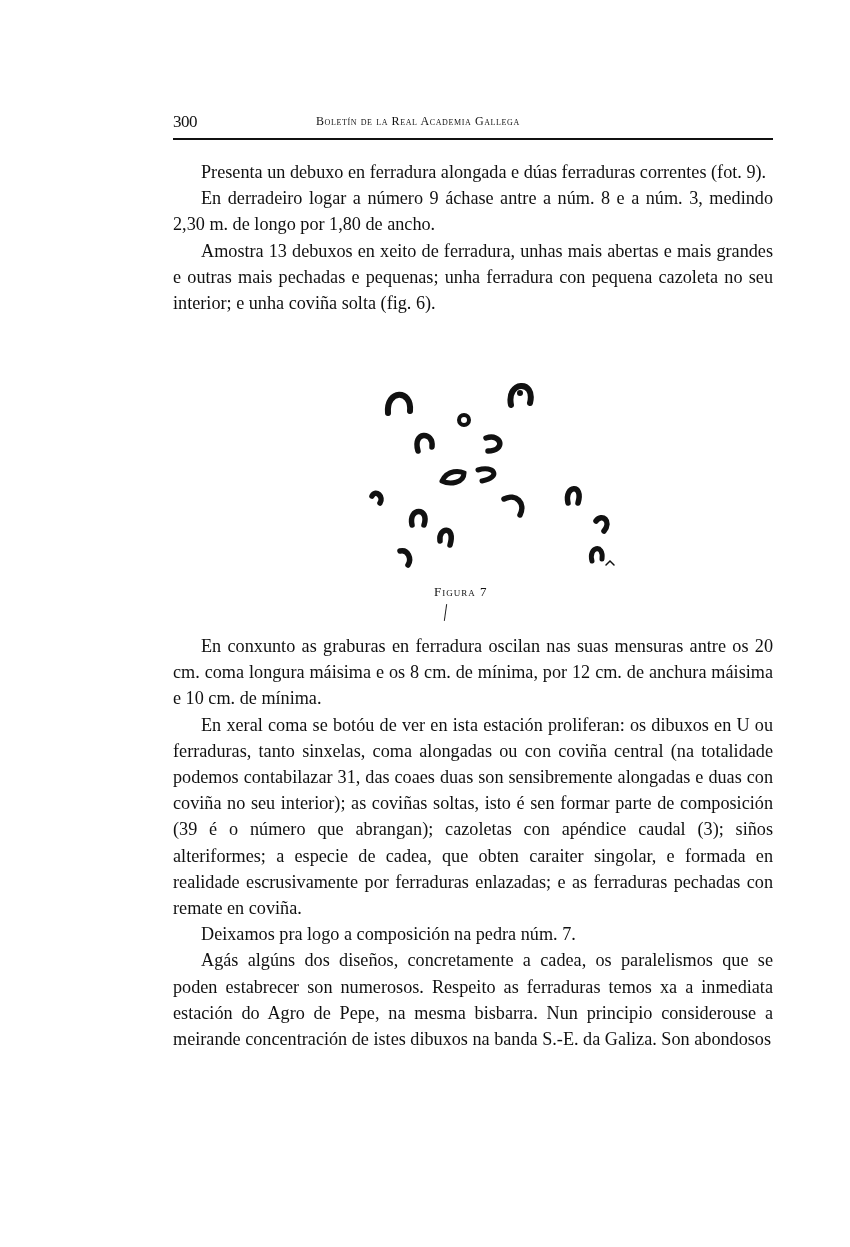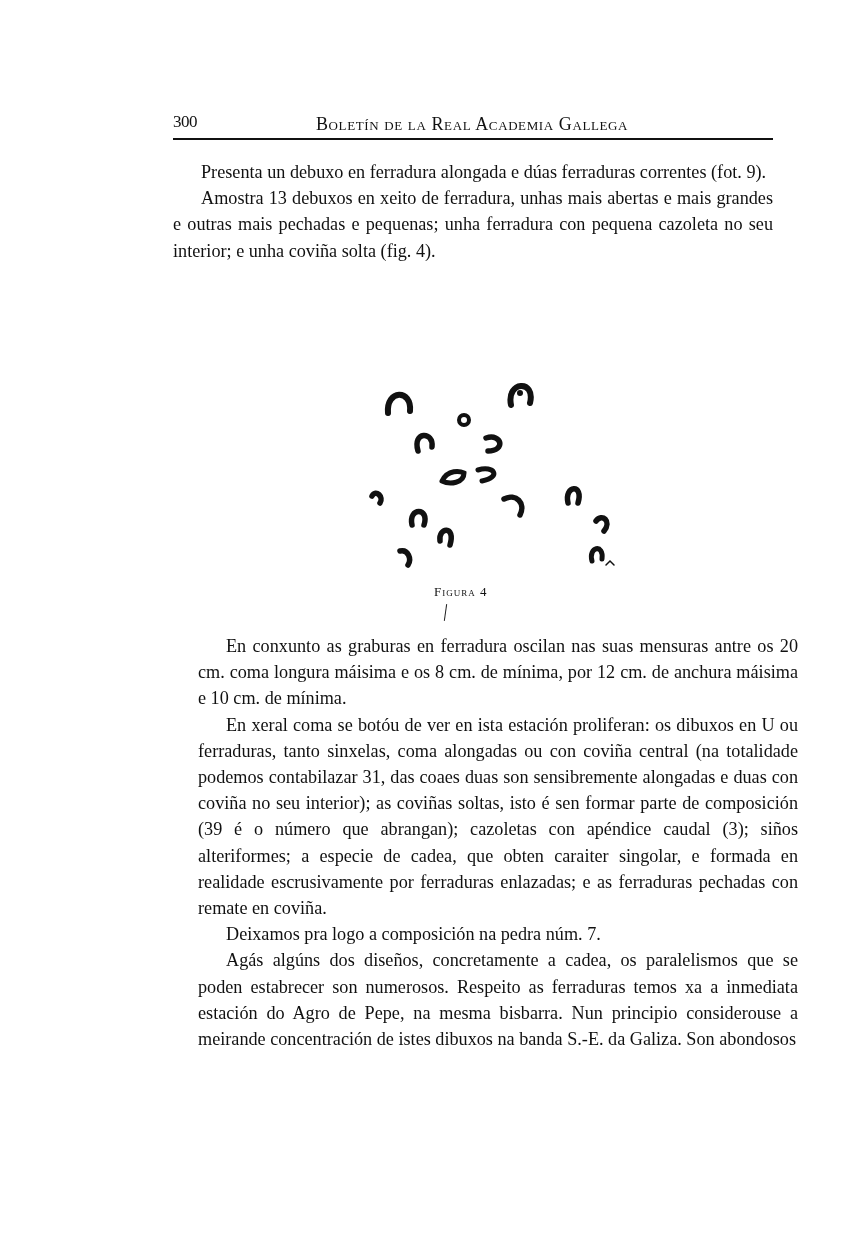--- a/index.html
+++ b/index.html
@@ -5,29 +5,29 @@
     html, body { margin: 0; padding: 0; background: #ffffff; }
     body { width: 850px; height: 1247px; position: relative; overflow: hidden;
            font-family: "Liberation Serif", "DejaVu Serif", serif; color: #111; }
     .page { position: absolute; left: 16px; top: 0; width: 850px; height: 1247px; }
     .binding { position: absolute; left: 841px; top: 0; width: 6px; height: 1247px;
                background: #111; }
     .binding-speck { position: absolute; left: 836px; top: 0; width: 3px; height: 1247px;
                      background: repeating-linear-gradient(180deg, #fff 0 6px, #555 6px 7px, #fff 7px 13px); opacity: .5; }
     .header { position: absolute; left: 157px; top: 110px; width: 600px; height: 26px; }
     .page-num { position: absolute; left: 0; top: 2px; font-size: 17px; letter-spacing: -0.5px; }
-    .running-title { position: absolute; left: 143px; top: 4px; font-size: 18px;
+    .running-title { position: absolute; left: 143px; top: 4px; font-size: 12px;
                      font-variant: small-caps; letter-spacing: 0.6px; }
     .header-rule { position: absolute; left: 0; top: 28px; width: 600px; height: 1.5px; background: #111; }
 
     .body-text { position: absolute; left: 157px; width: 600px; font-size: 18.2px;
                  line-height: 26.2px; text-align: justify; text-align-last: left; }
     .para { margin: 0; text-indent: 28px; }
     .block1 { top: 159px; }
-    .block2 { top: 633px; margin-left: 25px; }
+    .block2 { top: 633px; }
 
     .figure { position: absolute; left: 340px; top: 375px; width: 260px; height: 200px; }
     .figure svg { width: 260px; height: 200px; }
     .fig-caption { position: absolute; left: 418px; top: 584px; font-size: 13px;
                    font-variant: small-caps; letter-spacing: 1px; }
     .stray-mark { position: absolute; left: 429px; top: 604px; width: 1.2px; height: 17px;
                   background: #222; transform: rotate(8deg); }
   </style>
 </head>
 <body>
@@ -38,21 +38,22 @@
   <div class="binding"></div>
 
   <div class="header">
     <span class="page-num">300</span>
     <span class="running-title">Boletín de la Real Academia Gallega</span>
     <div class="header-rule"></div>
   </div>
 
   <div class="body-text block1">
     <p class="para">Presenta un debuxo en ferradura alongada e dúas ferraduras correntes (fot. 9).</p>
-    <p class="para">Amostra 13 debuxos en xeito de ferradura, unhas mais abertas e mais grandes e outras mais pechadas e pequenas; unha ferradura con pequena cazoleta no seu interior; e unha coviña solta (fig. 4).</p>
+    <p class="para">En derradeiro logar a número 9 áchase antre a núm. 8 e a núm. 3, medindo 2,30 m. de longo por 1,80 de ancho.</p>
+    <p class="para">Amostra 13 debuxos en xeito de ferradura, unhas mais abertas e mais grandes e outras mais pechadas e pequenas; unha ferradura con pequena cazoleta no seu interior; e unha coviña solta (fig. 6).</p>
   </div>
 
   <div class="figure">
     <svg viewBox="0 0 260 200">
       <g fill="none" stroke="#111" stroke-linecap="round">
 
         <path d="M32 38 C30 14, 56 14, 54 36" stroke-width="6"></path>
 
         <path d="M155 30 C150 6, 180 4, 174 28" stroke-width="6"></path>
         <circle cx="164" cy="18" r="3" fill="#111" stroke="none"></circle>
@@ -79,21 +80,21 @@
         <path d="M84 166 C82 152, 100 150, 94 170" stroke-width="5.5"></path>
 
         <path d="M44 176 C52 174, 56 184, 52 190" stroke-width="5.5"></path>
 
         <path d="M236 186 C232 172, 248 168, 246 184" stroke-width="5"></path>
         <path d="M250 190 L254 186 L258 190" stroke-width="1.5"></path>
       </g>
     </svg>
   </div>
 
-  <div class="fig-caption">Figura 4</div>
+  <div class="fig-caption">Figura 7</div>
   <div class="stray-mark"></div>
 
   <div class="body-text block2">
     <p class="para">En conxunto as graburas en ferradura oscilan nas suas mensuras antre os 20 cm. coma longura máisima e os 8 cm. de mínima, por 12 cm. de anchura máisima e 10 cm. de mínima.</p>
     <p class="para">En xeral coma se botóu de ver en ista estación proliferan: os dibuxos en U ou ferraduras, tanto sinxelas, coma alongadas ou con coviña central (na totalidade podemos contabilazar 31, das coaes duas son sensibremente alongadas e duas con coviña no seu interior); as coviñas soltas, isto é sen formar parte de composición (39 é o número que abrangan); cazoletas con apéndice caudal (3); siños alteriformes; a especie de cadea, que obten caraiter singolar, e formada en realidade escrusivamente por ferraduras enlazadas; e as ferraduras pechadas con remate en coviña.</p>
     <p class="para">Deixamos pra logo a composición na pedra núm. 7.</p>
     <p class="para">Agás algúns dos diseños, concretamente a cadea, os paralelismos que se poden estabrecer son numerosos. Respeito as ferraduras temos xa a inmediata estación do Agro de Pepe, na mesma bisbarra. Nun principio considerouse a meirande concentración de istes dibuxos na banda S.-E. da Galiza. Son abondosos</p>
   </div>
 
 </div>

